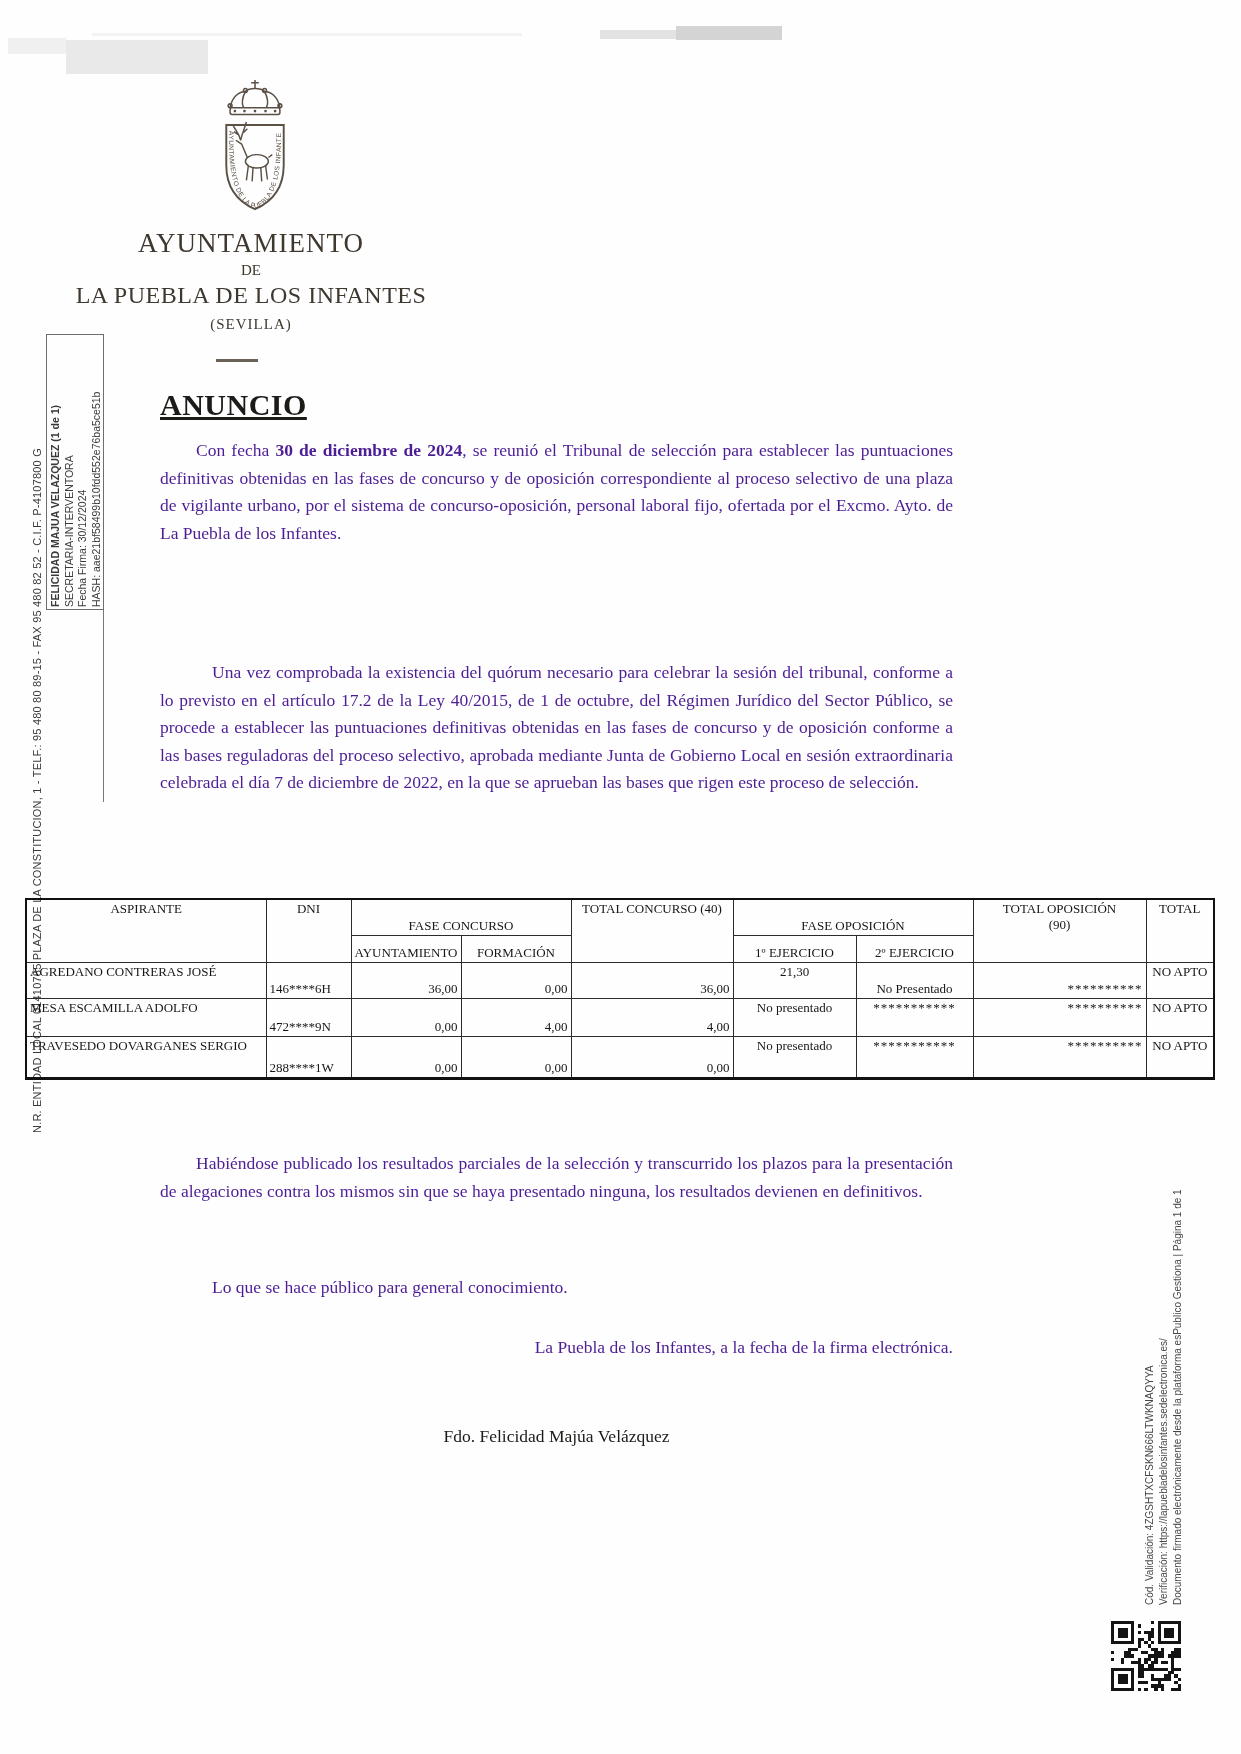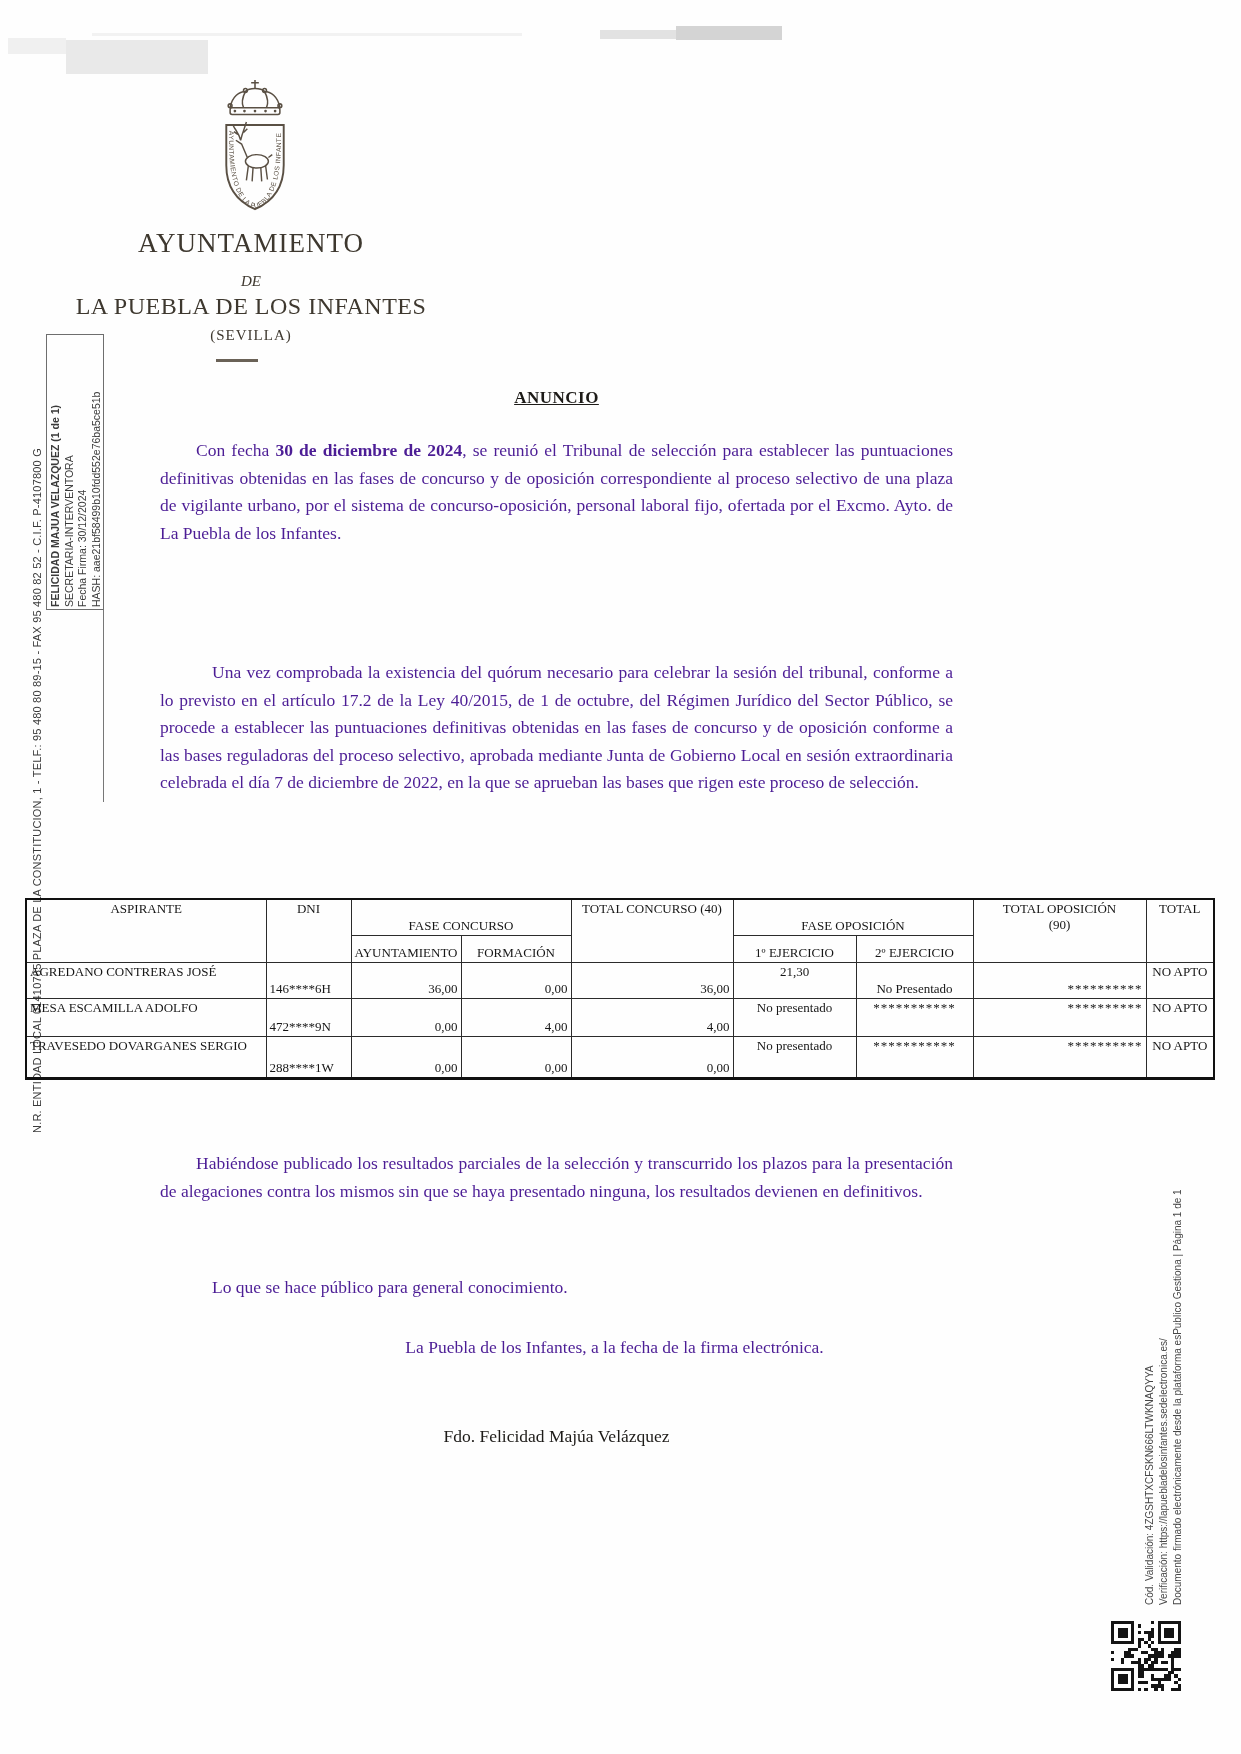--- a/index.html
+++ b/index.html
@@ -9,49 +9,49 @@
 
   
   .art{position:absolute;}
 
   
   .logo{position:absolute;left:188px;top:68px;width:134px;height:156px;}
 
   
   .org{position:absolute;left:70px;top:228px;width:362px;text-align:center;color:#3e382f;}
   .org .l1{font-size:27px;letter-spacing:1px;}
-  .org .l2{font-size:15px;margin-top:14px;font-style:italic;}
+  .org .l2{font-size:15px;margin-top:3px;}
   .org .l3{font-size:24px;letter-spacing:.5px;margin-top:3px;}
   .org .l4{font-size:15px;letter-spacing:1px;margin-top:7px;}
   .org-rule{position:absolute;left:216px;top:359px;width:42px;height:3px;background:#6a6257;}
 
   
   .vstack{writing-mode:vertical-rl;transform:rotate(180deg);}
   .stamp-box{position:absolute;left:46px;top:334px;width:58px;height:276px;border:1px solid #6e6e6e;
              font-size:10.5px;line-height:13.5px;color:#3a3a3a;padding:2px 0 2px 2px;box-sizing:border-box;}
   .stamp-box .vstack{width:100%;height:100%;}
   .stamp-box .nm{font-weight:bold;}
   .box-tail{position:absolute;left:103px;top:610px;width:1px;height:192px;background:#777;}
   .addr{position:absolute;left:31px;top:338px;width:16px;height:795px;font-size:11px;color:#3a3a3a;z-index:0;letter-spacing:.2px;}
   .addr .vstack{width:100%;height:100%;}
   .rmargin{position:absolute;left:1143px;top:1142px;width:44px;height:463px;font-size:10px;line-height:14px;color:#464646;}
   .rmargin .vstack{width:100%;height:100%;}
 
   
-  .doc-title{position:absolute;left:160px;top:388px;width:793px;text-align:center;
-             font-size:17px;font-weight:bold;letter-spacing:.5px;}
+  .doc-title{position:absolute;left:160px;top:388px;width:793px;
+             font-size:30px;font-weight:bold;letter-spacing:.5px;}
   .doc-title span{text-decoration:underline;}
   .para{position:absolute;left:160px;width:793px;font-size:17.5px;line-height:27.5px;
         text-align:justify;color:#4c1d95;}
   #p1{top:437px;text-indent:36px;}
   #p2{top:615px;text-indent:52px;margin-top:44px;}
   #p3{top:845px;text-indent:74px;text-align:left;}
   #p4{top:1150px;text-indent:36px;}
   #p5{top:1274px;text-indent:52px;text-align:left;}
-  #p6{top:1334px;text-indent:116px;text-align:center;}
+  #p6{top:1334px;text-indent:116px;text-align:right;}
   .sig{position:absolute;left:160px;top:1422px;width:793px;text-align:center;
        font-size:17.5px;line-height:29px;}
 
   
   table.scores{position:absolute;left:25px;top:898px;width:1188px;border-collapse:collapse;
                table-layout:fixed;font-size:13px;color:#161616;z-index:1;background:transparent;}
   table.scores td{border:1px solid #2b2b2b;padding:1px 3px;overflow:hidden;}
   table.scores{border:2px solid #111;border-bottom:3px solid #111;}
   td.t{vertical-align:top;} td.b{vertical-align:bottom;}
   td.c{text-align:center;} td.rr{text-align:right;} td.ll{text-align:left;}

